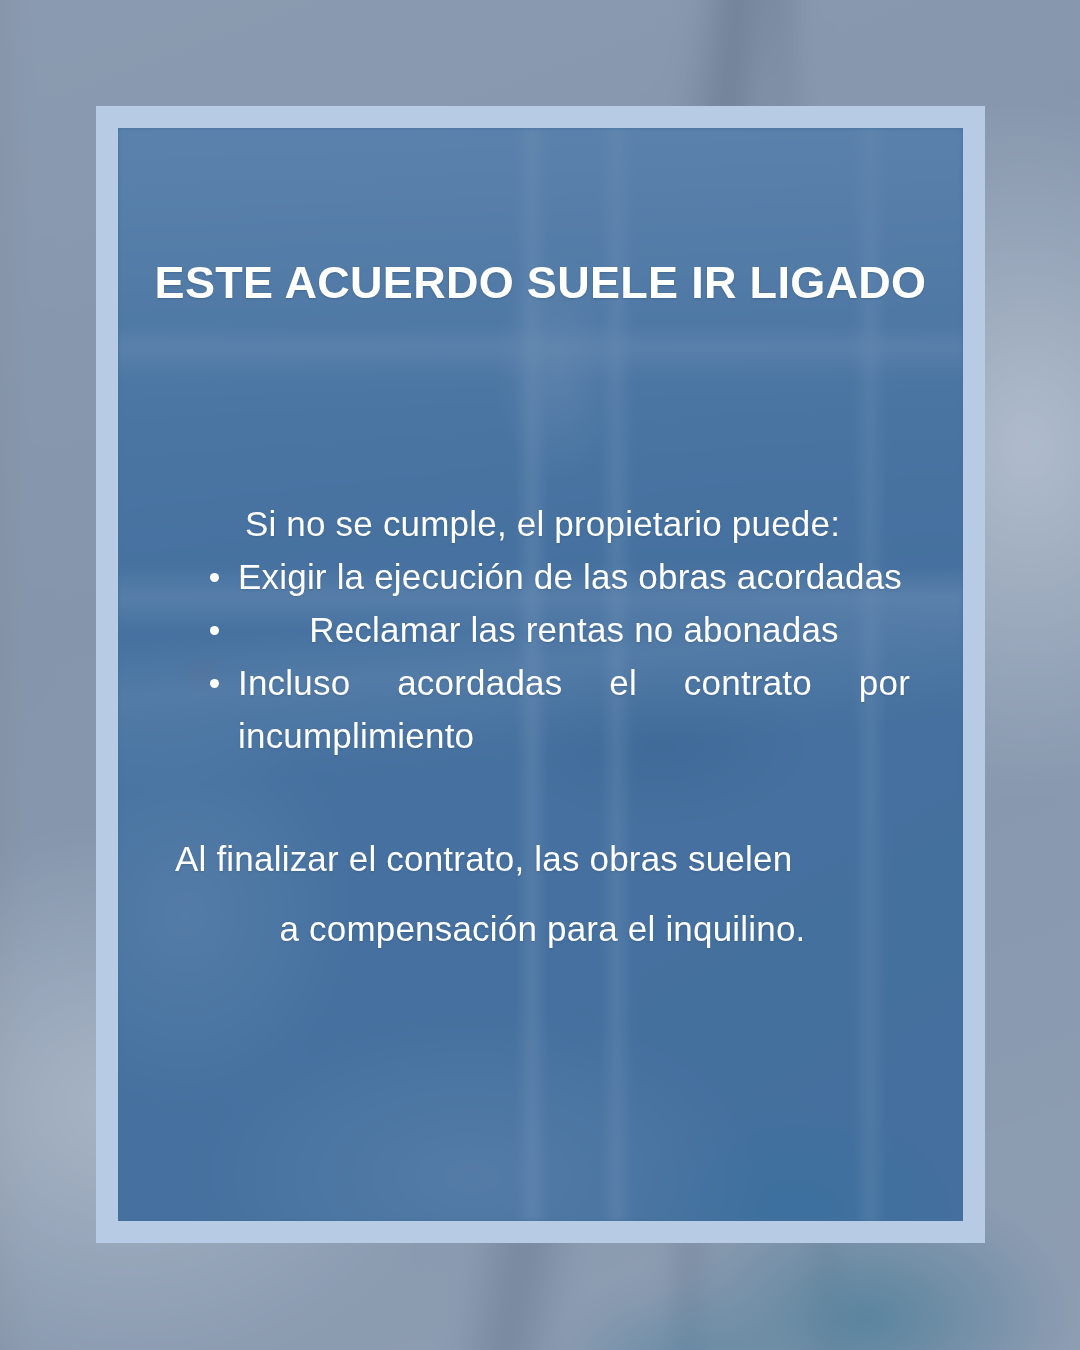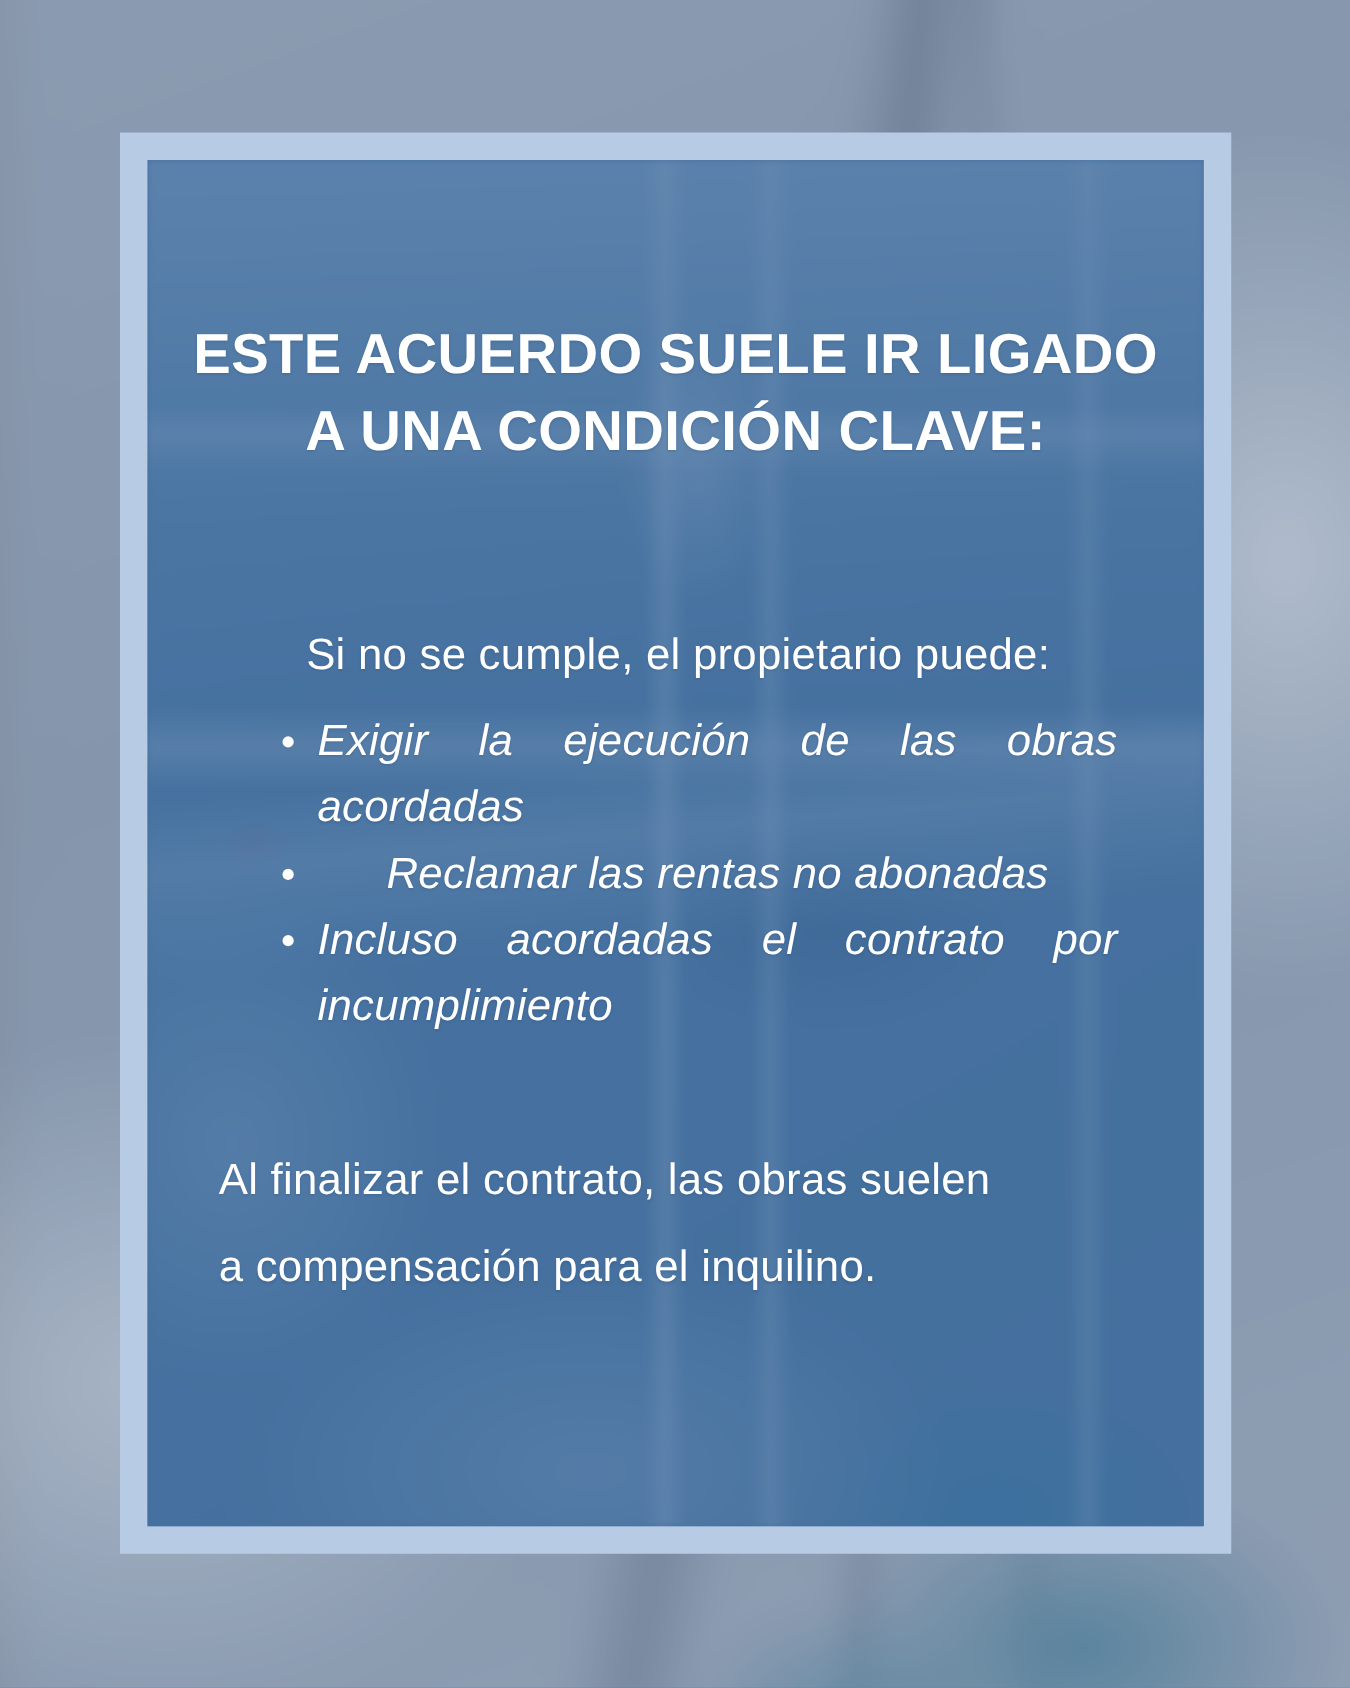--- a/index.html
+++ b/index.html
@@ -147,23 +147,22 @@
     text-justify: inter-word;
   }
   .spacer-line { height: 53px; }
   .lead-in {
     margin: 0;
     text-align: center;
   }
 
   ul.bullets {
     list-style: none;
-    margin: 16px;
+    margin: 0;
     padding: 0 0 0 31px;
-    font-style: italic;
   }
   ul.bullets > li {
     position: relative;
     padding-left: 32px;
     text-align: justify;
     text-justify: inter-word;
   }
   ul.bullets > li::before {
     content: "";
     position: absolute;
@@ -176,40 +175,39 @@
   }
   ul.bullets > li.one-line { text-align: center; }
 
   .closing { margin: 0; }
   .closing .cl {
     display: block;
     text-align: justify;
     text-justify: inter-word;
     margin-top: 17px;
   }
-  .closing .cl.last { text-align: left; }
+  .closing .cl.last { text-align: center; }
 </style>
 </head>
 <body>
 
 <div id="canvas">
 
   <div class="bg-photo"></div>
   <div class="bg-tint"></div>
 
   <div class="frame">
     <div class="panel">
       <div class="panel-photo"></div>
       <div class="panel-tint"></div>
 
       <div class="panel-content">
 
         <div class="heading">
           <span class="hl">ESTE ACUERDO SUELE IR LIGADO</span>
-          <span class="hl">A UNA CONDICIÓN CLAVE:</span>
         </div>
 
         <div class="body-block">
 
 
           <div class="spacer-line"></div>
 
           <p class="lead-in">Si no se cumple, el propietario puede:</p>
 
           <ul class="bullets">

